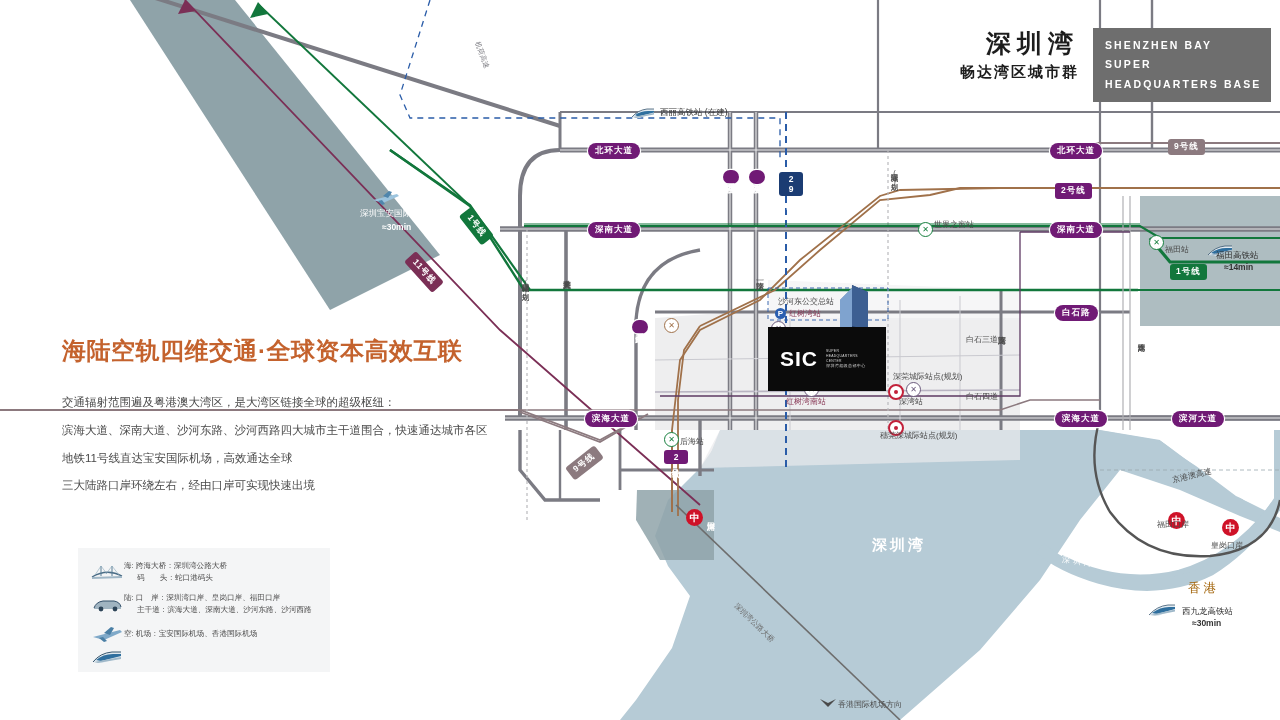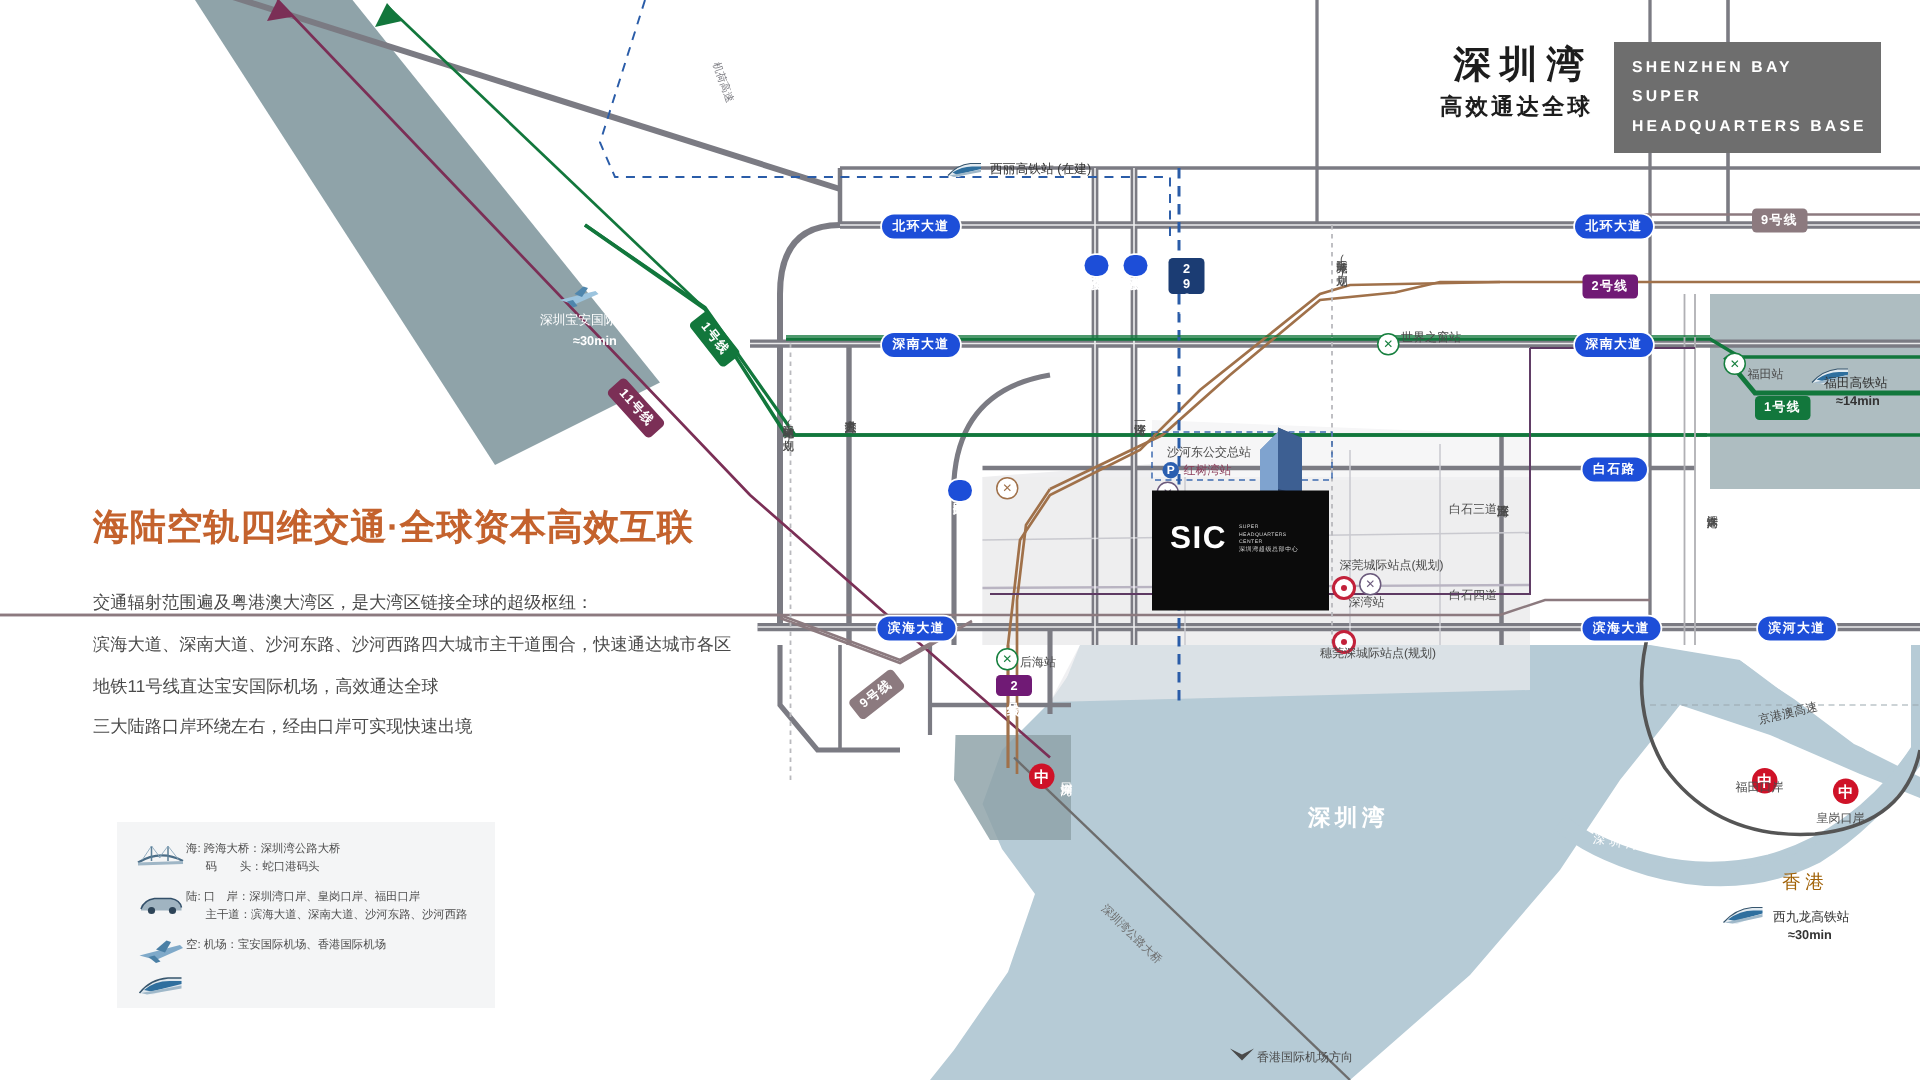--- a/index.html
+++ b/index.html
@@ -17,30 +17,30 @@
   #header .en{background:#6e6e6e;color:#fff;padding:8px 10px 8px 12px;font-size:10.5px;letter-spacing:2.1px;line-height:1.85;font-weight:600;}
 
   
   #copy{position:absolute;left:62px;top:335px;width:430px;}
   #copy h1{margin:0;font-size:24px;font-weight:700;color:#c4622d;letter-spacing:0.5px;}
   #copy .body{margin-top:22px;color:#4a4a4a;font-size:11.5px;line-height:2.42;}
   #copy .body div{white-space:nowrap;}
 
   
   #legend{position:absolute;left:78px;top:548px;width:252px;height:124px;background:#f4f5f6;}
-  #legend .row{position:absolute;display:flex;align-items:flex-start;}
+  #legend .row{position:absolute;display:flex;align-items:center;}
   #legend .lic{width:34px;height:20px;flex:none;position:relative;}
   #legend .ltx{font-size:7.6px;color:#4d4d4d;line-height:1.62;white-space:nowrap;}
 
   
   .lbl{position:absolute;white-space:nowrap;font-size:8px;color:#4a4a4a;}
   .vert{writing-mode:vertical-rl;text-orientation:upright;letter-spacing:0px;}
 
   
-  .pill{position:absolute;background:#1d4ed8;color:#fff;font-size:8.5px;font-weight:700;
+  .pill{position:absolute;background:#701a75;color:#fff;font-size:8.5px;font-weight:700;
         border-radius:9px;padding:2px 7px;white-space:nowrap;letter-spacing:1px;
         box-shadow:0 0 0 1.2px #ffffff;}
   .pill.v{writing-mode:vertical-rl;text-orientation:upright;padding:7px 2px;border-radius:9px;letter-spacing:0px;}
   .pill.metro{border-radius:3px;box-shadow:none;padding:2px 6px;font-weight:700;}
   .pill.m1{background:#12773c;}
   .pill.m2{background:#701a75;}
   .pill.m9{background:#8c7a7f;}
   .pill.m11{background:#7b2f56;}
   .pill.m29{background:#1b3c73;}
   .pill.m29 .sm{font-size:5.5px;}
@@ -57,21 +57,21 @@
   .stn.tan{border-color:#a0714a;color:#a0714a;}
   .ring{position:absolute;width:12px;height:12px;border-radius:50%;border:2px solid #c2213a;
         background:#fff;display:flex;align-items:center;justify-content:center;}
   .ring::after{content:"";width:4px;height:4px;border-radius:50%;background:#c2213a;}
   .port{position:absolute;width:17px;height:17px;border-radius:50%;background:#cf1228;
         color:#fff;font-size:10px;font-weight:700;display:flex;align-items:center;justify-content:center;}
   .pmark{position:absolute;width:11px;height:11px;border-radius:50%;background:#2b5fb0;color:#fff;
          font-size:8px;font-weight:700;display:flex;align-items:center;justify-content:center;line-height:1;}
 
   
-  #sicbox{position:absolute;left:768px;top:327px;width:118px;height:80px;background:#0b0b0b;}
+  #sicbox{position:absolute;left:768px;top:327px;width:118px;height:64px;background:#0b0b0b;}
   #sicbox .sic{position:absolute;left:12px;top:20px;color:#fff;font-size:21px;font-weight:700;letter-spacing:1px;}
   #sicbox .en{position:absolute;left:58px;top:22px;color:#d8d8d8;font-size:3.4px;line-height:1.5;letter-spacing:.3px;}
   #sicbox .cn{position:absolute;left:58px;top:36px;color:#d8d8d8;font-size:4px;letter-spacing:.4px;}
   .tlabel{position:absolute;font-size:8px;color:#4a4a4a;white-space:nowrap;text-align:center;line-height:1.3;}
 </style>
 </head>
 <body>
 
 <div id="stage">
 
@@ -243,21 +243,21 @@
         <rect x="826" y="376" width="6" height="6" fill="#e0b463"></rect>
       </g>
 
       <line x1="524" y1="224" x2="1140" y2="224" stroke="#12773c" stroke-width="1.1"></line>
     </g>
   </svg>
 
   <div id="header">
     <div class="cn">
       <div class="l1">深圳湾</div>
-      <div class="l2">高效通达全球</div>
+      <div class="l2">畅达湾区城市群</div>
     </div>
     <div class="en">
       <div>SHENZHEN BAY</div>
       <div>SUPER</div>
       <div>HEADQUARTERS BASE</div>
     </div>
   </div>
 
   <div id="copy">
     <h1>海陆空轨四维交通·全球资本高效互联</h1>

